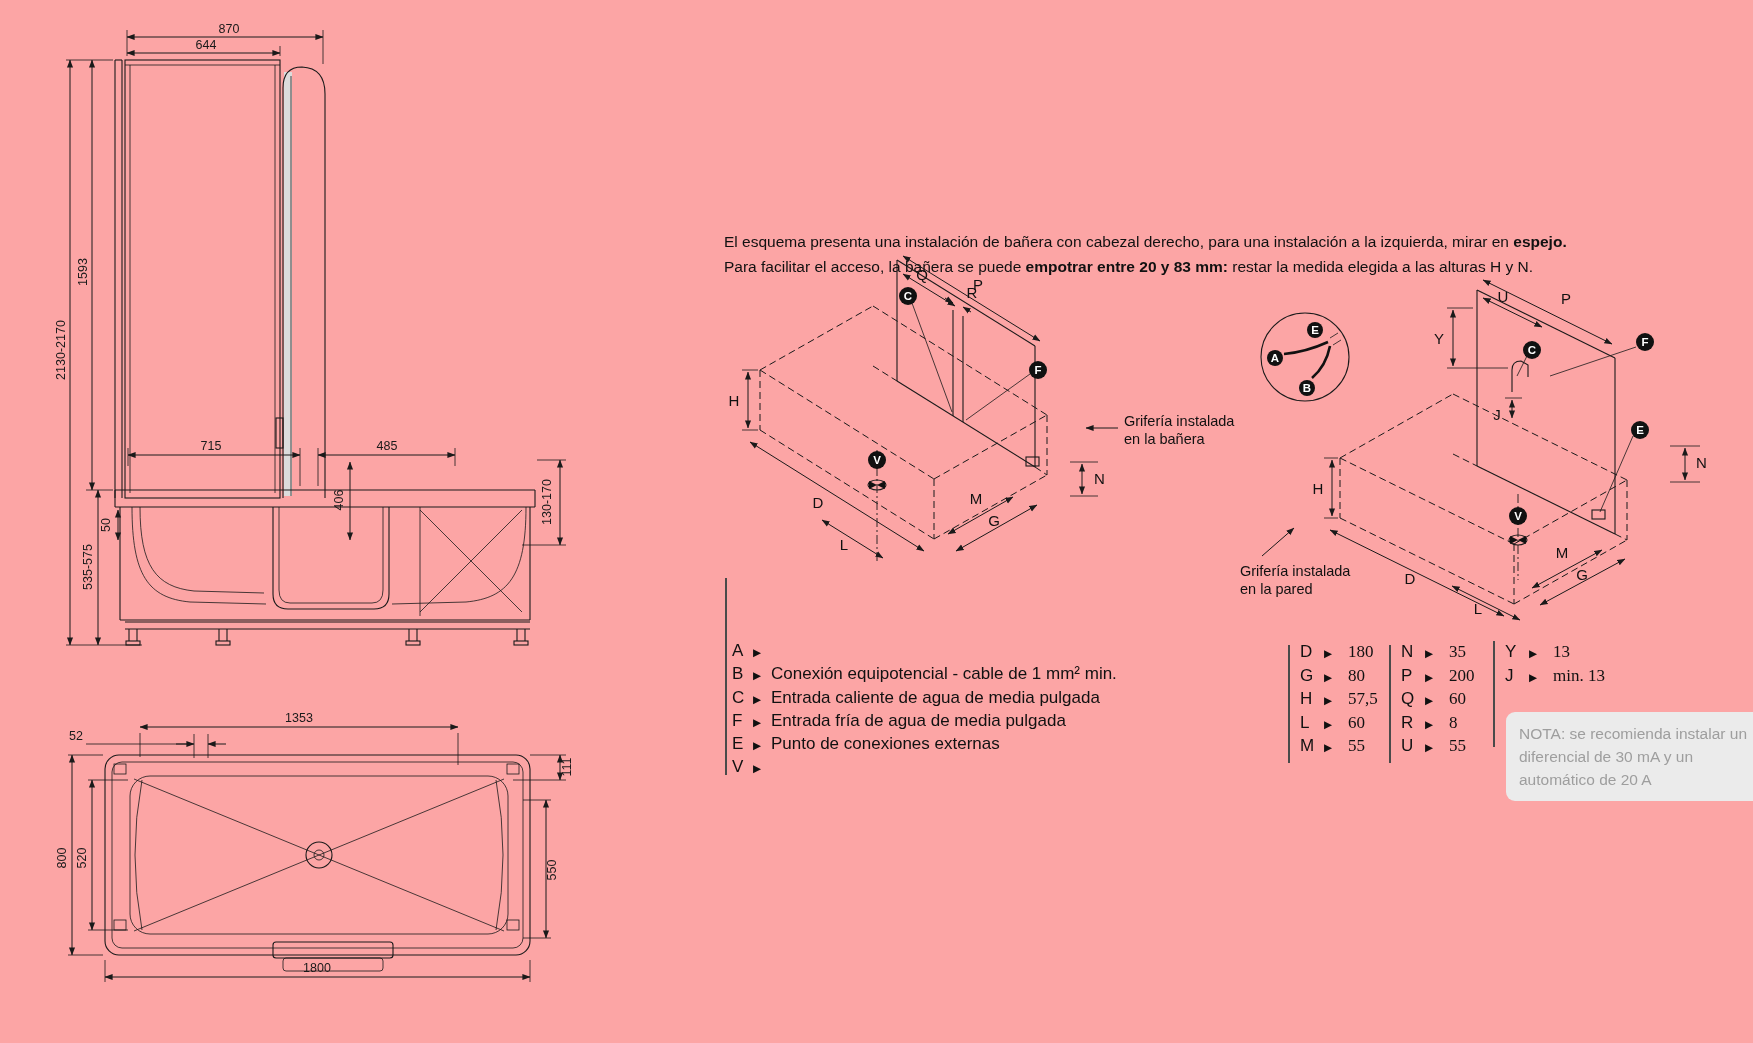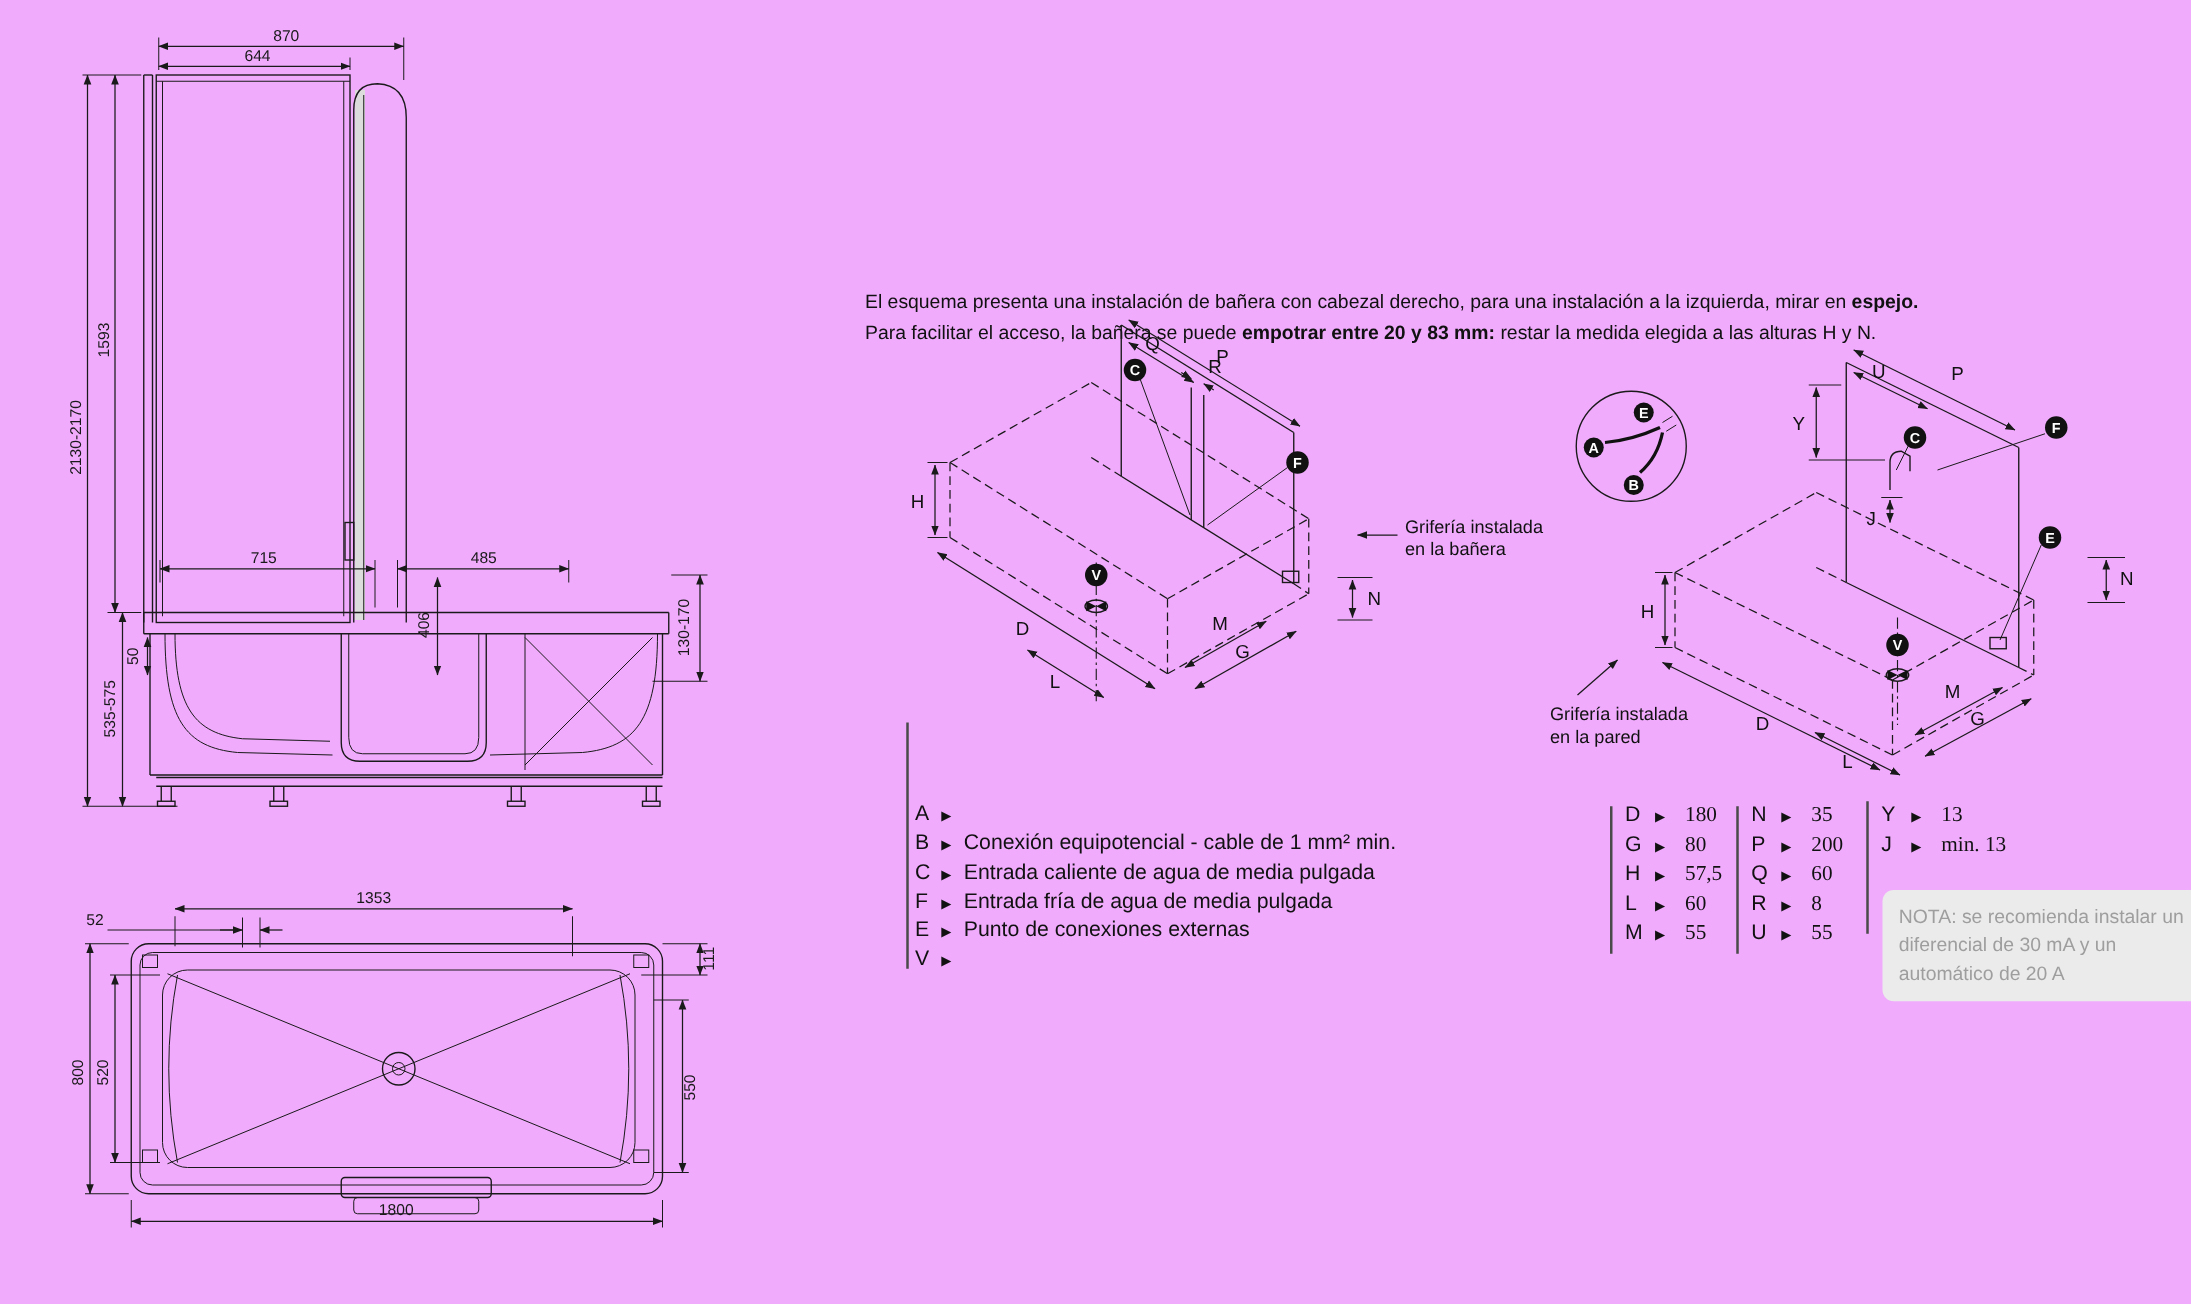--- a/index.html
+++ b/index.html
@@ -1,32 +1,32 @@
 <!DOCTYPE html>
 <html><head>
 <meta charset="utf-8">
 <style>
   html,body{margin:0;padding:0;overflow:hidden;background:#fff;}
-  .page{position:relative;width:1753px;height:1043px;background:#f0abfc;
+  .page{position:relative;width:1753px;height:1043px;background:#fca5a5;
         font-family:"Liberation Sans",sans-serif;color:#111;}
   .abs{position:absolute;}
   svg{overflow:visible;}
   svg text{font-family:"Liberation Sans",sans-serif;}
   .dt{font-size:12.5px;fill:#1a1a1a;}
   .lt{font-size:15px;fill:#111;}
   .cap{font-size:14.5px;fill:#111;}
   .cw{font-size:11.5px;font-weight:bold;fill:#fff;}
   .ln{stroke:#1a1a1a;stroke-width:1.1;fill:none;}
   .thin{stroke:#1a1a1a;stroke-width:0.8;fill:none;}
   .dim{stroke:#1a1a1a;stroke-width:1;fill:none;}
   .dsh{stroke:#1a1a1a;stroke-width:1;fill:none;stroke-dasharray:7 4;}
   .dd{stroke:#1a1a1a;stroke-width:0.9;fill:none;stroke-dasharray:9 3 2 3;}
   .cbl{stroke:#111;stroke-width:2.6;fill:none;}
   marker path{fill:#1a1a1a;}
-  .intro{left:692px;top:229px;font-size:15.5px;line-height:25px;white-space:nowrap;}
+  .intro{left:724px;top:229px;font-size:15.5px;line-height:25px;white-space:nowrap;}
   .vrule{background:#4a4a4a;width:2px;}
   .legend{left:732px;top:641px;}
   .lg-row{display:flex;align-items:baseline;height:23.3px;font-size:17px;}
   .lg-key{width:21px;}
   .tri{width:18px;font-size:10.5px;}
   .vals{top:642px;}
   .vt-row{display:flex;align-items:baseline;height:23.5px;font-size:17px;}
   .vt-key{width:24px;}
   .vt-val{margin-left:6px;font-family:Liberation Serif, serif;}
   .note{left:1506px;top:712px;width:238px;background:#ebebeb;border-radius:9px;

